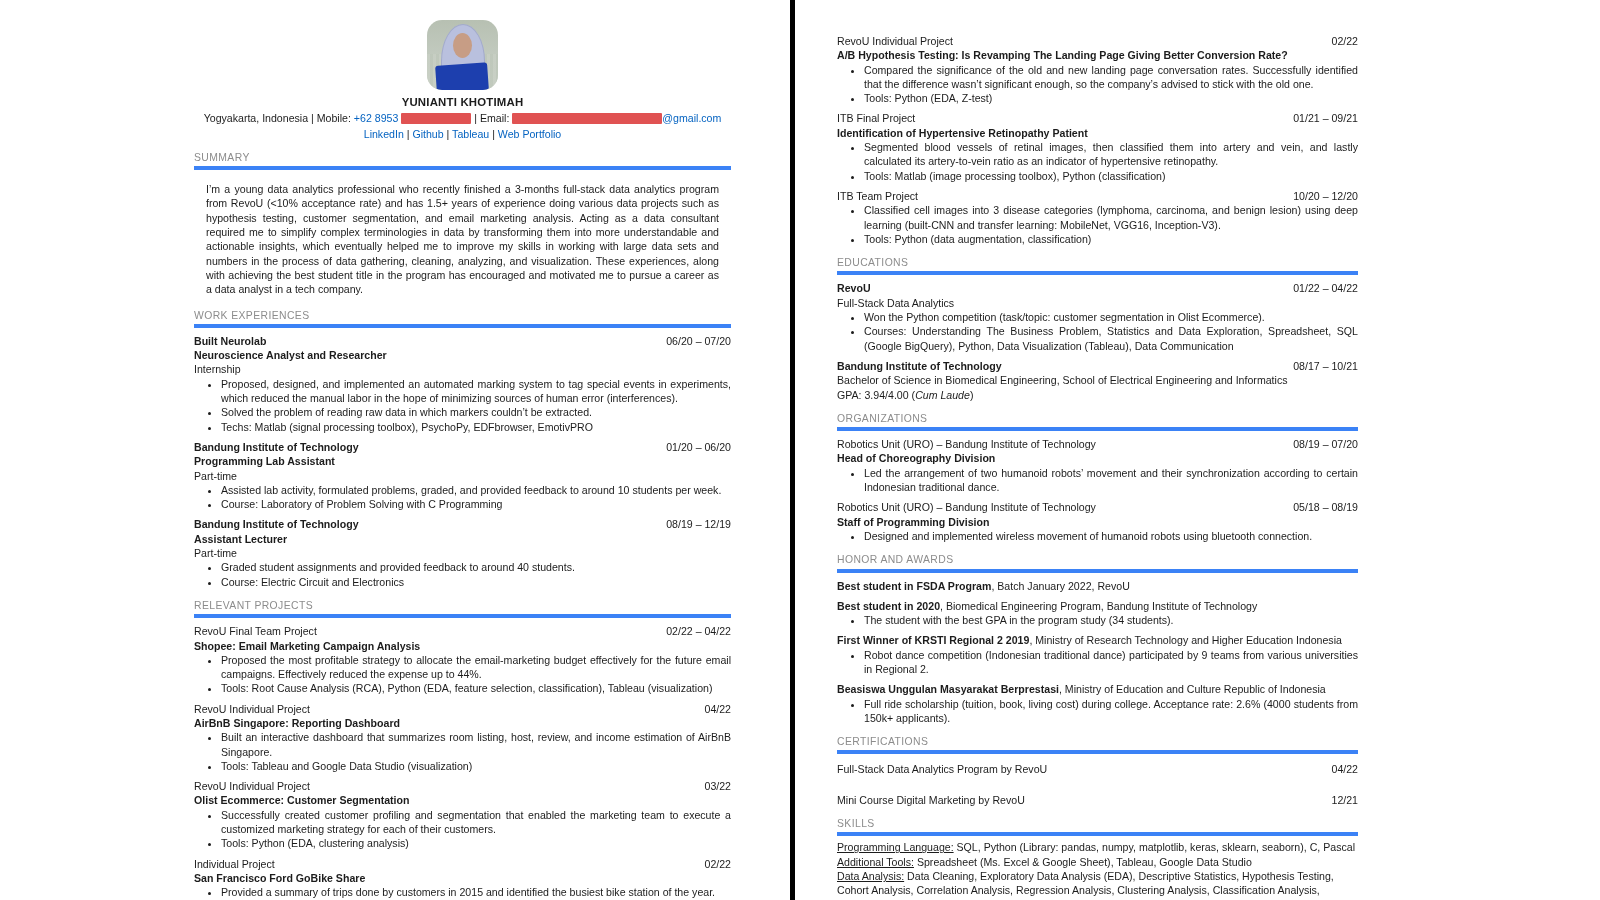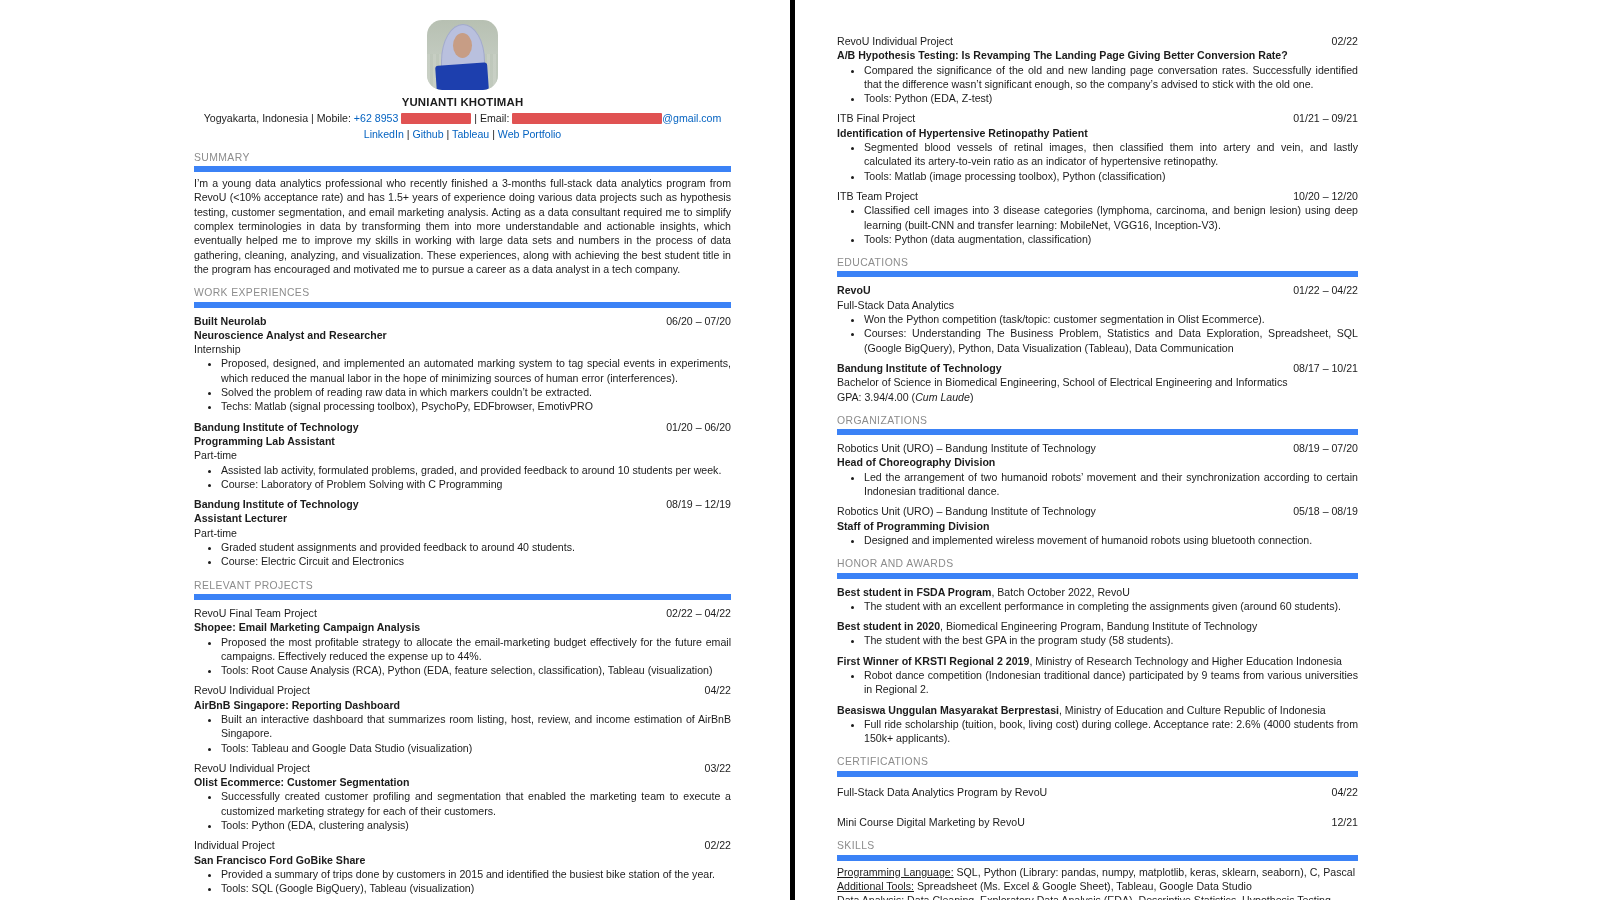--- a/index.html
+++ b/index.html
@@ -50,23 +50,23 @@
   a.lnk, .lnk { color:#0563C1; cursor:pointer; }
   .redact { display:inline-block; background:#e05252; height:11px; vertical-align:text-bottom; border-radius:1px; }
   .redact.phone { width:70px; }
   .redact.email { width:150px; }
   .links-row { margin-top:1px; }
 
   
   section { margin-top:10px; }
   .sec-title {
     color:#8c8c8c; font-size:10.4px; letter-spacing:.4px;
-    border-bottom:6px solid #3b82f6; padding-bottom:1px; margin-bottom:4px;
-  }
-  .para { margin:0; text-align:justify; }
+    border-bottom:4px solid #3b82f6; padding-bottom:1px; margin-bottom:4px;
+  }
+  .para { margin:12px; text-align:justify; }
   .entry { margin-top:6px; }
   section > .entry:first-of-type { margin-top:0; }
   .row { display:flex; justify-content:space-between; }
   .row .date { flex-shrink:0; margin-left:14px; white-space:nowrap; }
   .line { }
   ul.bullets { margin:0; padding-left:27px; list-style:disc outside; }
   ul.bullets li { text-align:justify; }
   .b { font-weight:bold;text-align:right; }
   .i { font-style:italic; }
   .u { text-decoration:underline; }
@@ -266,32 +266,29 @@
           <div class="line"><span class="b">Staff of Programming Division</span></div>
           <ul class="bullets">
             <li><span>Designed and implemented wireless movement of humanoid robots using bluetooth connection.</span></li>
           </ul>
         </div>
       </section>
       <section>
         <div class="sec-title">HONOR AND AWARDS</div>
         <div class="entry">
           <div class="row">
-            <span><span class="b">Best student in FSDA Program</span><span>, Batch October 2022, RevoU</span></span>
-          </div>
-          <ul class="bullets">
-            <li><span>The student with an excellent performance in completing the assignments given (around 60 students).</span></li>
-          </ul>
+            <span><span class="b">Best student in FSDA Program</span><span>, Batch January 2022, RevoU</span></span>
+          </div>
         </div>
         <div class="entry">
           <div class="row">
             <span><span class="b">Best student in 2020</span><span>, Biomedical Engineering Program, Bandung Institute of Technology</span></span>
           </div>
           <ul class="bullets">
-            <li><span>The student with the best GPA in the program study (58 students).</span></li>
+            <li><span>The student with the best GPA in the program study (34 students).</span></li>
           </ul>
         </div>
         <div class="entry">
           <div class="row">
             <span><span class="b">First Winner of KRSTI Regional 2 2019</span><span>, Ministry of Research Technology and Higher Education Indonesia</span></span>
           </div>
           <ul class="bullets">
             <li><span>Robot dance competition (Indonesian traditional dance) participated by 9 teams from various universities in Regional 2.</span></li>
           </ul>
         </div>

